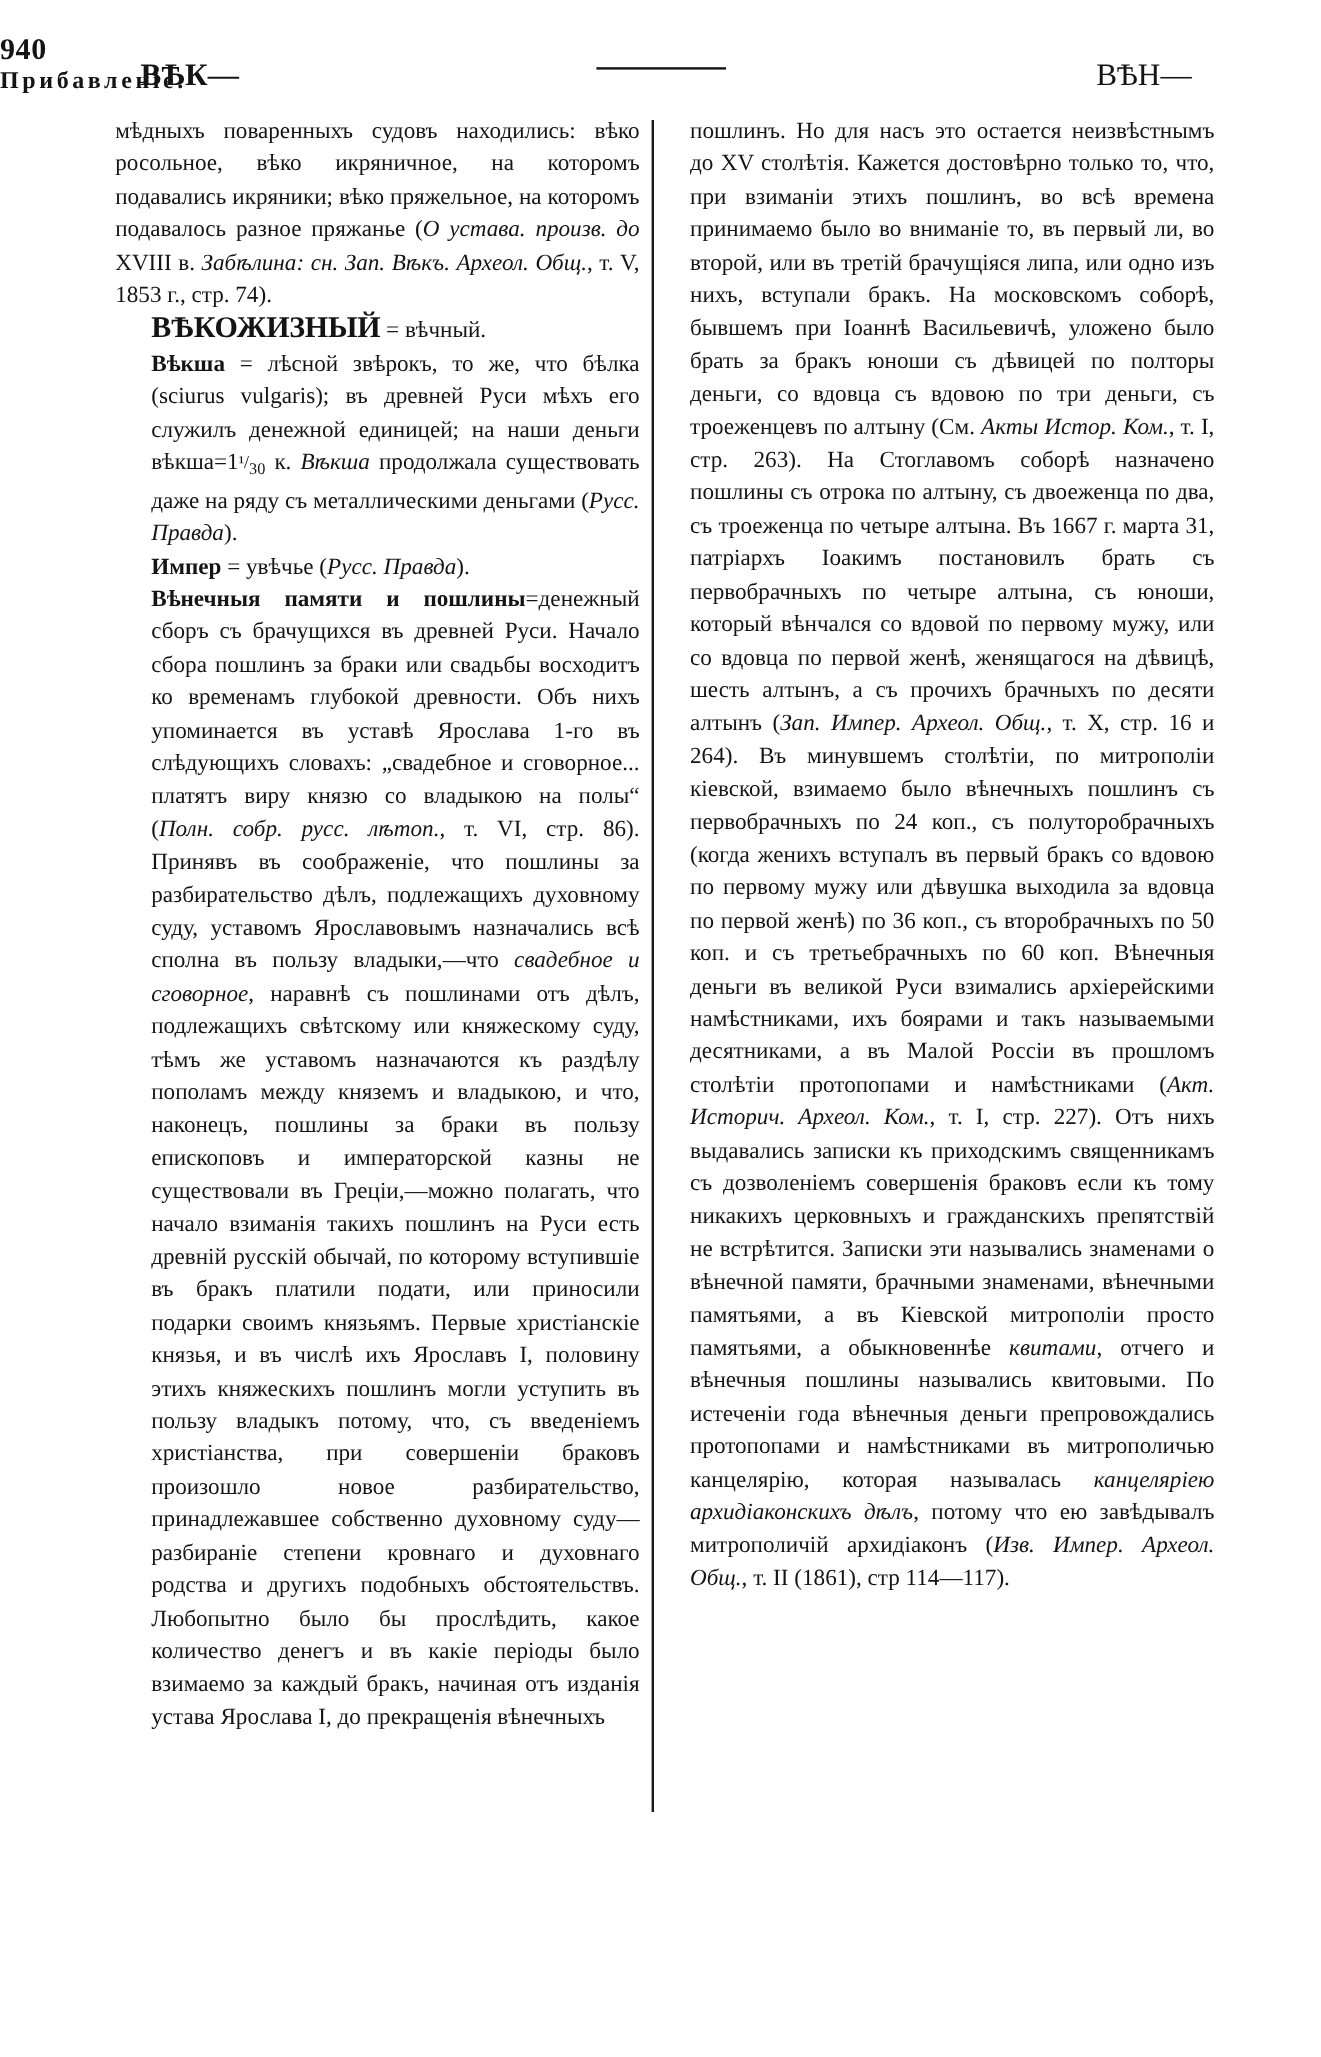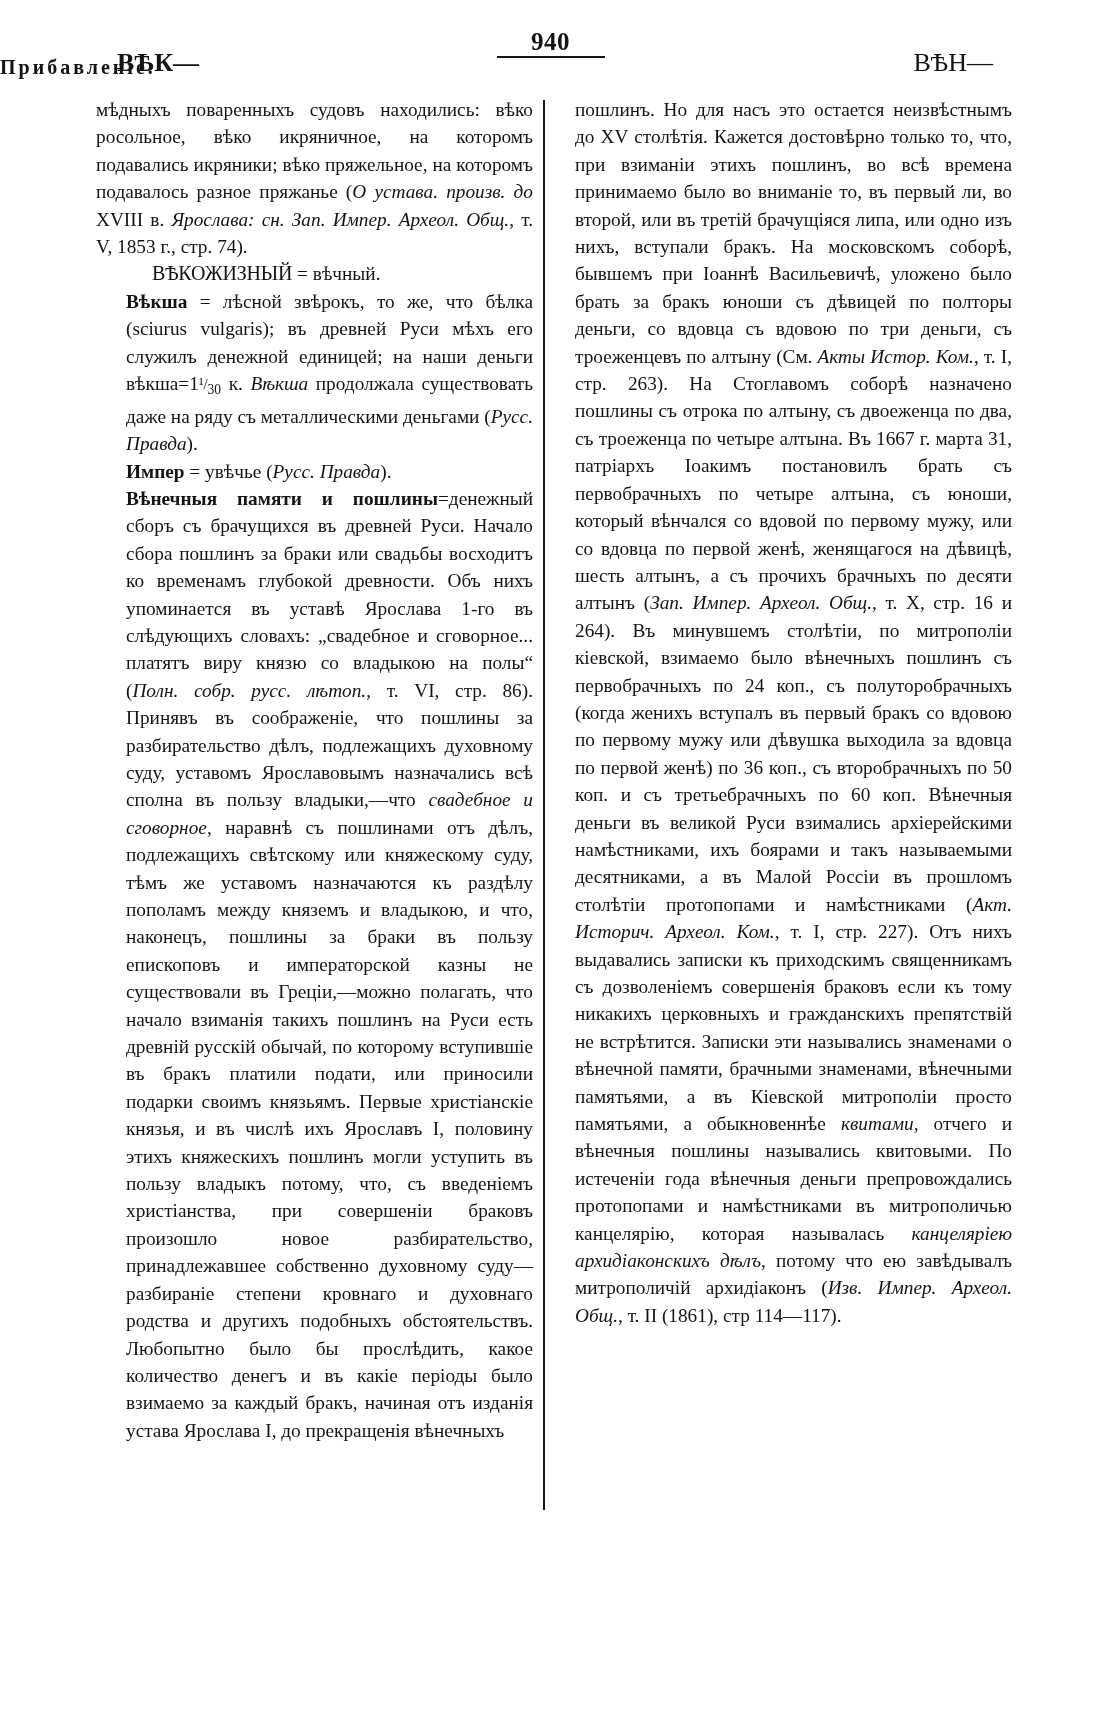--- a/index.html
+++ b/index.html
@@ -26,21 +26,20 @@
   
   .header {
     position: relative;
     height: 92px;
   }
   .page-number {
     position: absolute;
     top: 28px;
     left: 0;
     right: 0;
-    text-align: center;
     font-size: 25px;
     font-weight: bold;
     letter-spacing: 0.5px;
   }
   .page-number-rule {
     position: absolute;
     top: 56px;
     left: 497px;
     width: 108px;
     height: 2px;
@@ -121,45 +120,44 @@
   }
   .frac {
     font-size: 0.78em;
     vertical-align: 0.1em;
   }
   .frac sub {
     font-size: 0.9em;
     vertical-align: -0.35em;
   }
   .smallcap-head {
-    font-weight: normal;
-    font-size: 20px;
+    font-weight: bold;
+    font-size: 25px;
     letter-spacing: -0.2px;
-    margin-left: 26px;
   }
 </style>
 </head>
 <body>
 
 <div class="page">
 
   <div class="header">
     <div class="page-number">940</div>
     <div class="page-number-rule"></div>
     <div class="hdr-left">ВѢК—</div>
     <div class="hdr-center">Прибавленіе.</div>
     <div class="hdr-right">ВѢН—</div>
   </div>
 
   <div class="divider"></div>
 
   <div class="columns">
 
     <div class="col">
-      <p class="hang2">мѣдныхъ поваренныхъ судовъ находились: вѣко росольное, вѣко икряничное, на которомъ подавались икряники; вѣко пряжельное, на которомъ подавалось разное пряжанье (<span class="it">О устава. произв. до</span> XVIII в. <span class="it">Ярослава: сн. Зап. Импер. Археол. Общ.</span>, т. V, 1853 г., стр. 74).</p>
+      <p class="hang2">мѣдныхъ поваренныхъ судовъ находились: вѣко росольное, вѣко икряничное, на которомъ подавались икряники; вѣко пряжельное, на которомъ подавалось разное пряжанье (<span class="it">О устава. произв. до</span> XVIII в. <span class="it">Забѣлина: сн. Зап. Вѣкъ. Археол. Общ.</span>, т. V, 1853 г., стр. 74).</p>
 
       <p class="hang"><span class="smallcap-head">ВѢКОЖИЗНЫЙ</span> = вѣчный.</p>
 
       <p class="hang"><span class="entry-head">Вѣкша</span> = лѣсной звѣрокъ, то же, что бѣлка (sciurus vulgaris); въ древней Руси мѣхъ его служилъ денежной единицей; на наши деньги вѣкша=1<span class="frac">¹/<sub>30</sub></span> к. <span class="it">Вѣкша</span> продолжала существовать даже на ряду съ металлическими деньгами (<span class="it">Русс. Правда</span>).</p>
 
       <p class="hang"><span class="entry-head">Импер</span> = увѣчье (<span class="it">Русс. Правда</span>).</p>
 
       <p class="hang"><span class="entry-head">Вѣнечныя памяти и пошлины</span>=денежный сборъ съ брачущихся въ древней Руси. Начало сбора пошлинъ за браки или свадьбы восходитъ ко временамъ глубокой древности. Объ нихъ упоминается въ уставѣ Ярослава 1-го въ слѣдующихъ словахъ: „свадебное и сговорное... платятъ виру князю со владыкою на полы“ (<span class="it">Полн. собр. русс. лѣтоп.</span>, т. VI, стр. 86). Принявъ въ соображеніе, что пошлины за разбирательство дѣлъ, подлежащихъ духовному суду, уставомъ Ярославовымъ назначались всѣ сполна въ пользу владыки,—что <span class="it">свадебное и сговорное</span>, наравнѣ съ пошлинами отъ дѣлъ, подлежащихъ свѣтскому или княжескому суду, тѣмъ же уставомъ назначаются къ раздѣлу пополамъ между княземъ и владыкою, и что, наконецъ, пошлины за браки въ пользу епископовъ и императорской казны не существовали въ Греціи,—можно полагать, что начало взиманія такихъ пошлинъ на Руси есть древній русскій обычай, по которому вступившіе въ бракъ платили подати, или приносили подарки своимъ князьямъ. Первые христіанскіе князья, и въ числѣ ихъ Ярославъ I, половину этихъ княжескихъ пошлинъ могли уступить въ пользу владыкъ потому, что, съ введеніемъ христіанства, при совершеніи браковъ произошло новое разбирательство, принадлежавшее собственно духовному суду—разбираніе степени кровнаго и духовнаго родства и другихъ подобныхъ обстоятельствъ. Любопытно было бы прослѣдить, какое количество денегъ и въ какіе періоды было взимаемо за каждый бракъ, начиная отъ изданія устава Ярослава I, до прекращенія вѣнечныхъ</p>
     </div>
 

